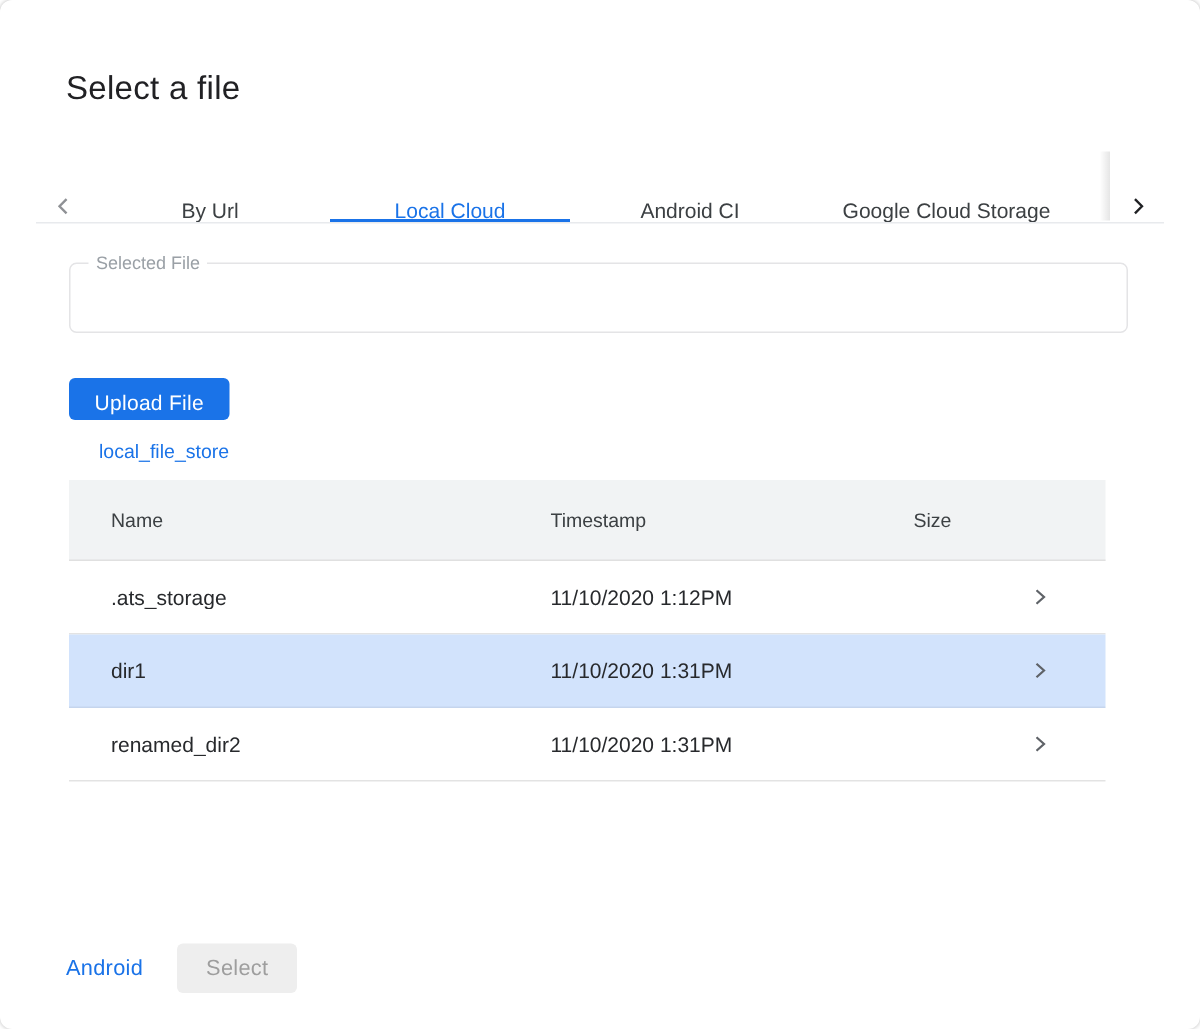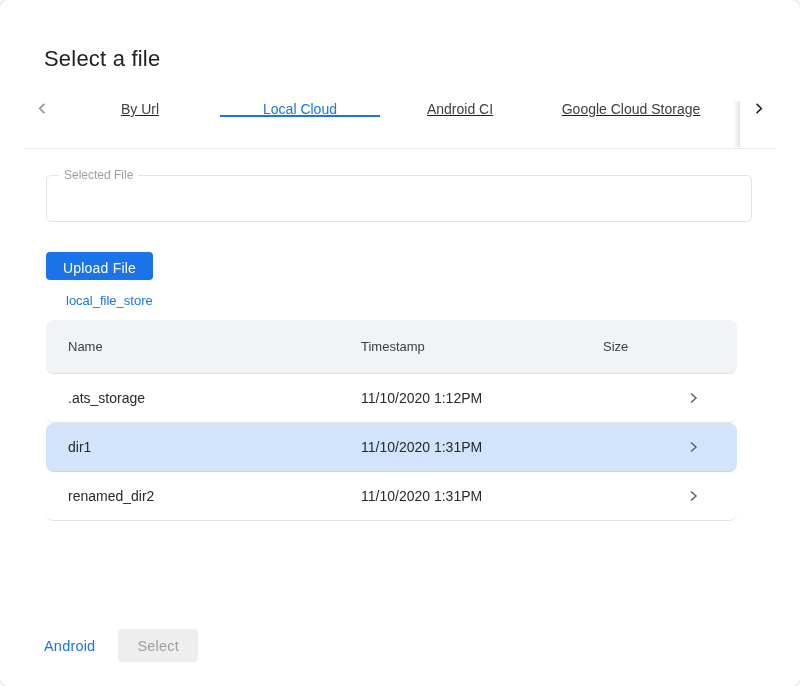--- a/index.html
+++ b/index.html
@@ -21,24 +21,23 @@
     font-weight: 400;
     color: #212124;
     letter-spacing: .2px;
   }
 
   
   .tab-bar {
     margin: 29px 24px 0 24px;
     height: 48px;
     display: flex;
-    align-items: flex-start;
+    align-items: flex-end;
     border-bottom: 1px solid #e8eaed;
     position: relative;
-    text-decoration: underline;
   }
   .tab-scroll-btn {
     width: 36px;
     background: none; border: none;
     display: flex; align-items: center; justify-content: center;
     cursor: pointer; flex: 0 0 auto;
   }
   .tab-scroll-btn.prev { color: #8f9195; }
   .tab-scroll-btn.next { color: #202124; }
   .tab-list {
@@ -113,23 +112,22 @@
     cursor: pointer;
     width: fit-content;
   }
 
   
   .file-table { margin-top: 12px; width: 691px; }
   .trow, .thead {
     display: grid;
     grid-template-columns: 293px 242px 1fr;
     align-items: center;
-    padding-left: 22px;
-    position: relative;
-    border-radius: 8px;
+    padding-left: 28px;
+    position: relative;
   }
   .thead {
     height: 54px;
     background: var(--table-header-bg, #f1f3f4);
     border-bottom: 1px solid #e0e0e0;
     font-size: 13px;
     color: #3c4043;
   }
   .trow {
     height: 49px;

